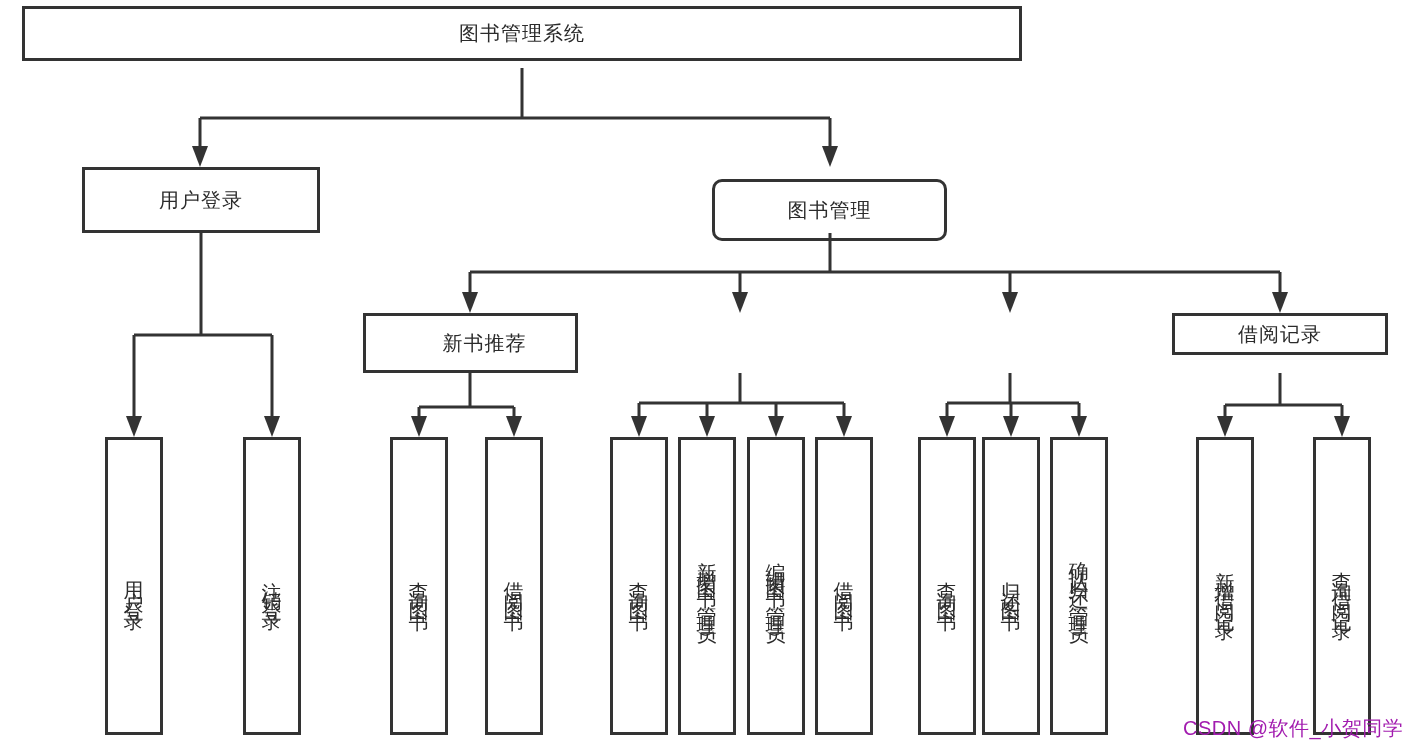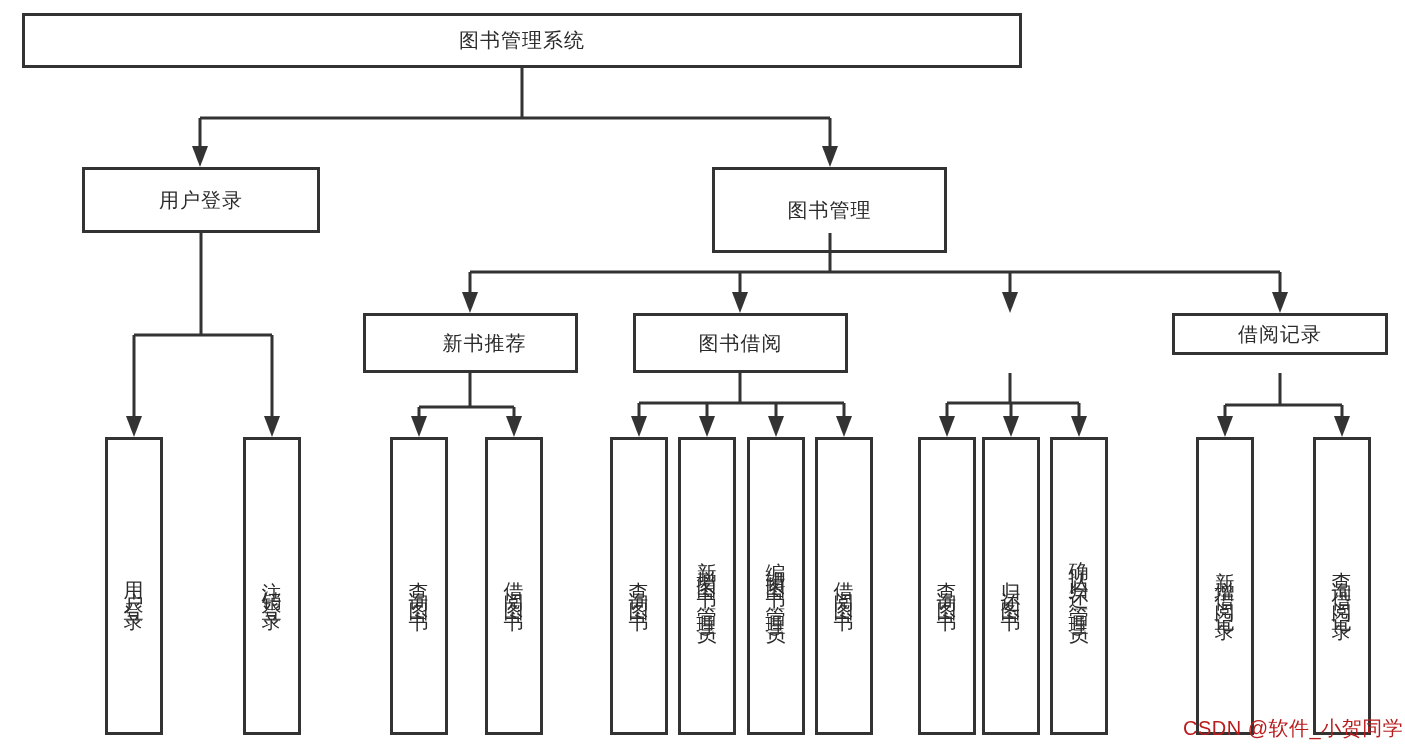--- a/index.html
+++ b/index.html
@@ -51,21 +51,21 @@
     z-index: 3;
     pointer-events: none;
   }
   #wires path { stroke: #333333; stroke-width: 3; fill: none; }
   #wires polygon { fill: #333333; stroke: none; }
   .watermark {
     position: absolute;
     left: 1183px;
     top: 715px;
     font-size: 20px;
-    color: #b91c1c;
+    color: #a21caf;
     letter-spacing: 0.5px;
     z-index: 4;
     white-space: nowrap;
   }
 </style>
 </head>
 <body>
 
 <div id="canvas">
 
@@ -98,27 +98,26 @@
     <path d="M1010 373 V403 M947 403 H1079 M947 403 V418 M1011 403 V418 M1079 403 V418"></path>
     <polygon points="947,437 939,416 955,416"></polygon>
     <polygon points="1011,437 1003,416 1019,416"></polygon>
     <polygon points="1079,437 1071,416 1087,416"></polygon>
 
     <path d="M1280 373 V405 M1225 405 H1342 M1225 405 V418 M1342 405 V418"></path>
     <polygon points="1225,437 1217,416 1233,416"></polygon>
     <polygon points="1342,437 1334,416 1350,416"></polygon>
   </svg>
 
-  <div class="node root" style="left:22px; top:13px; width:1000px; height:55px;">图书管理系统</div>
+  <div class="node root" style="left:22px; top:6px; width:1000px; height:55px;">图书管理系统</div>
 
   <div class="node" style="left:82px; top:167px; width:238px; height:66px;">用户登录</div>
-  <div class="node" style="left:712px; top:167px; width:235px; height:86px;">图书管理</div>
+  <div class="node" style="left:712px; top:179px; width:235px; height:62px;border-radius:10px;">图书管理</div>
 
   <div class="node" style="left:363px; top:313px; width:215px; height:60px;padding-left:28px;">新书推荐</div>
-  <div class="node" style="left:633px; top:313px; width:215px; height:60px;">图书借阅</div>
   <div class="node" style="left:1172px; top:313px; width:216px; height:42px;">借阅记录</div>
 
   <div class="vnode" style="left:105px; top:437px; width:58px; height:298px;">
     <span class="vtext">用户登录</span>
   </div>
   <div class="vnode" style="left:243px; top:437px; width:58px; height:298px;">
     <span class="vtext">注销登录</span>
   </div>
 
   <div class="vnode" style="left:390px; top:437px; width:58px; height:298px;">

